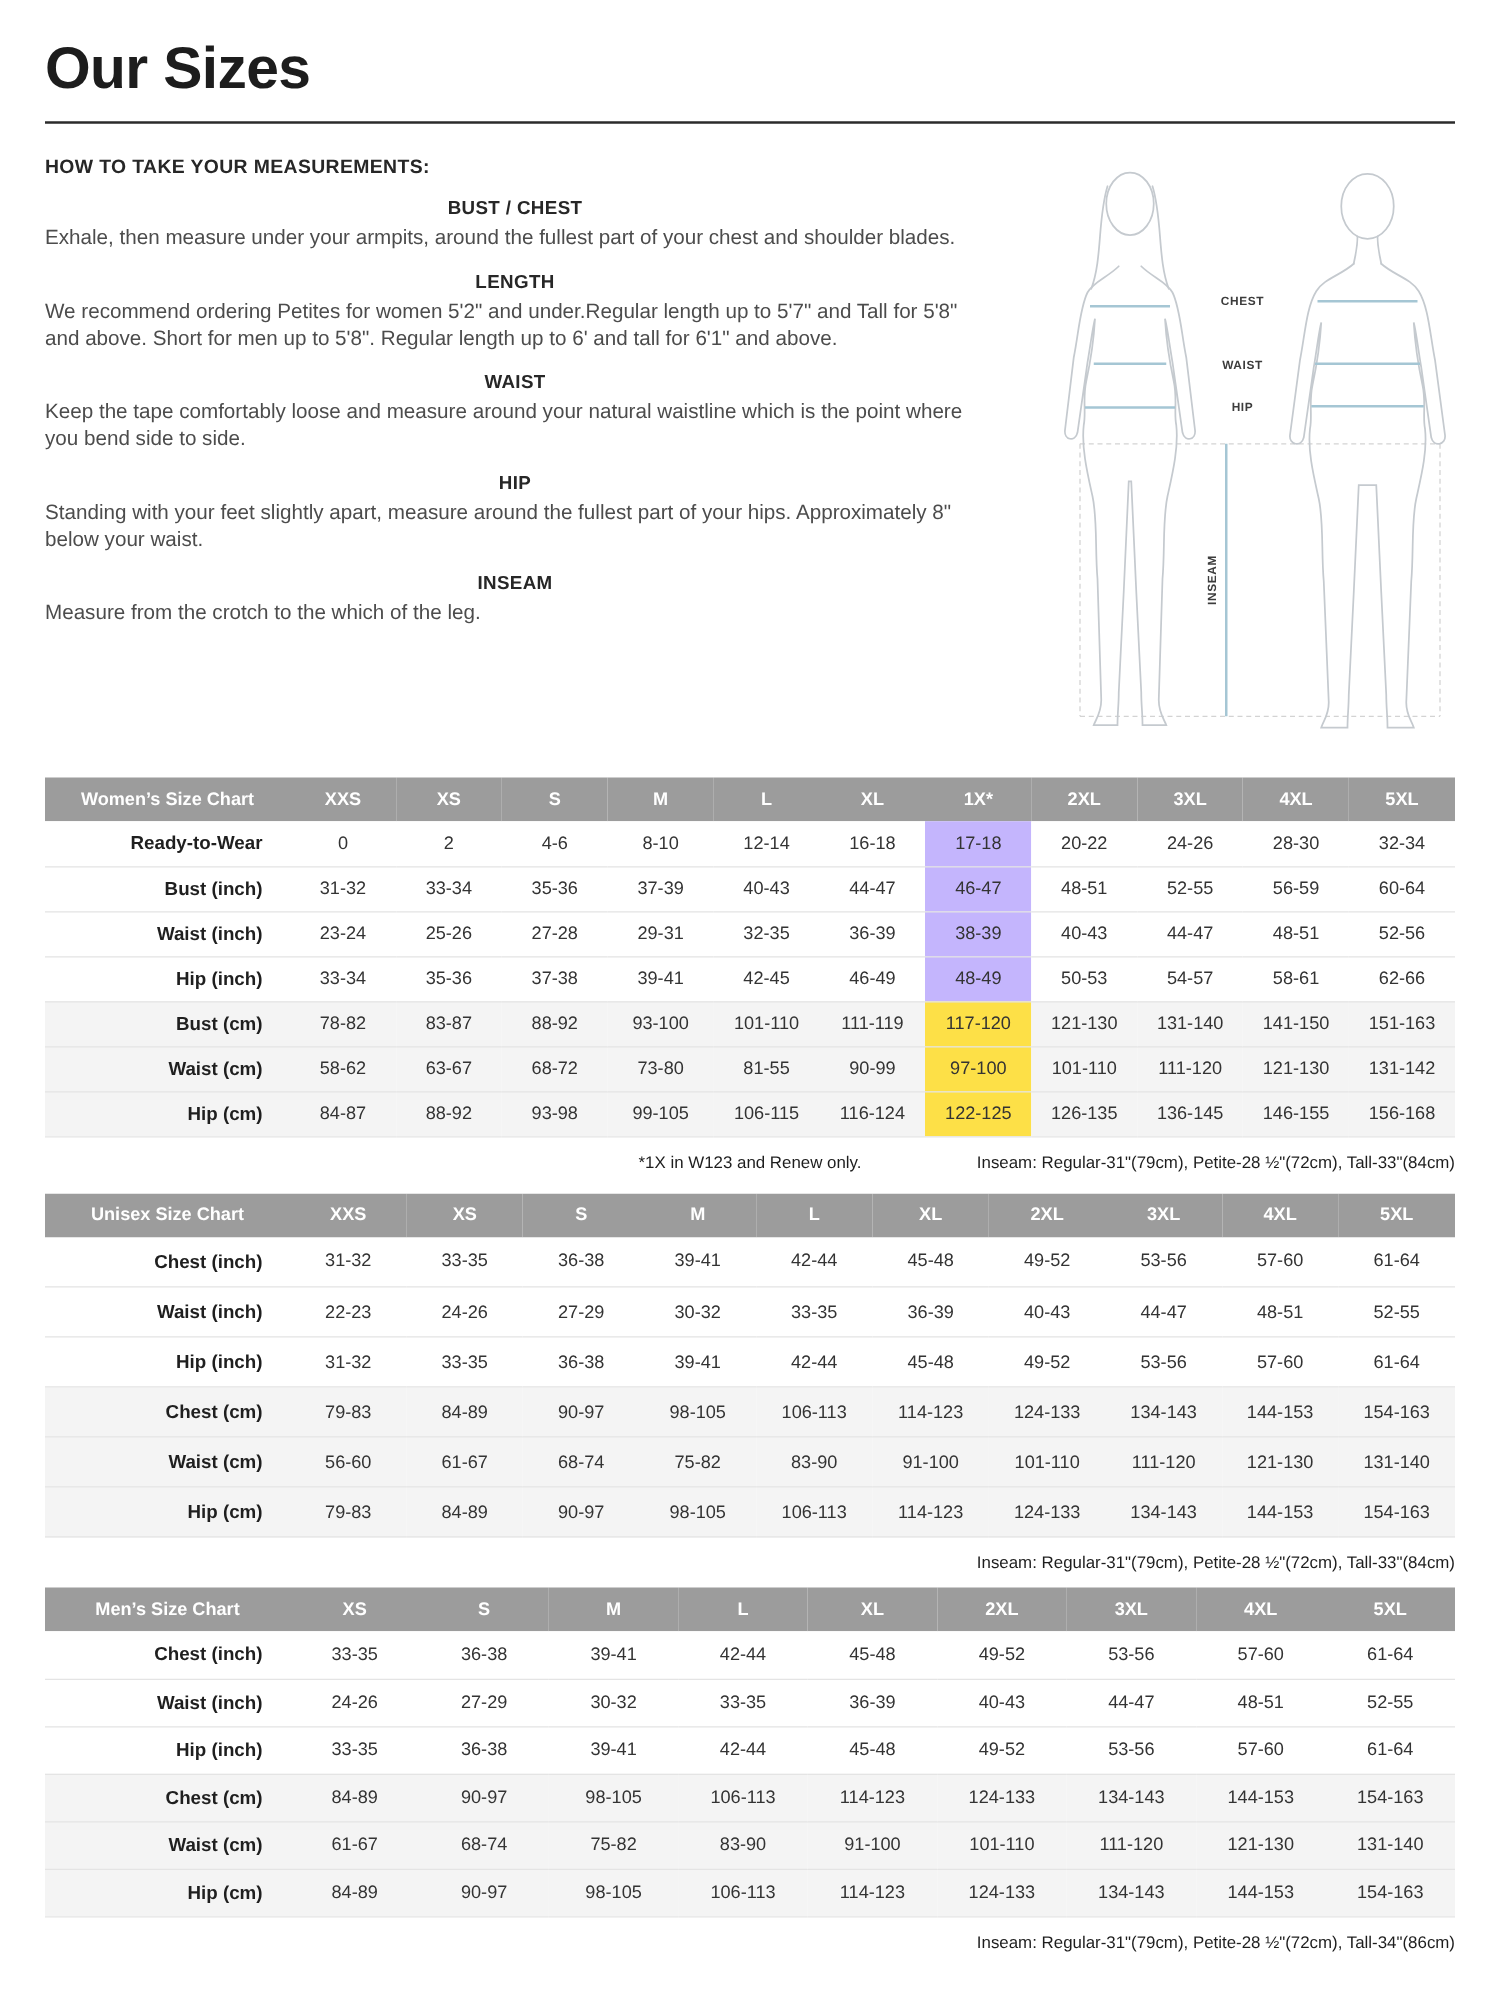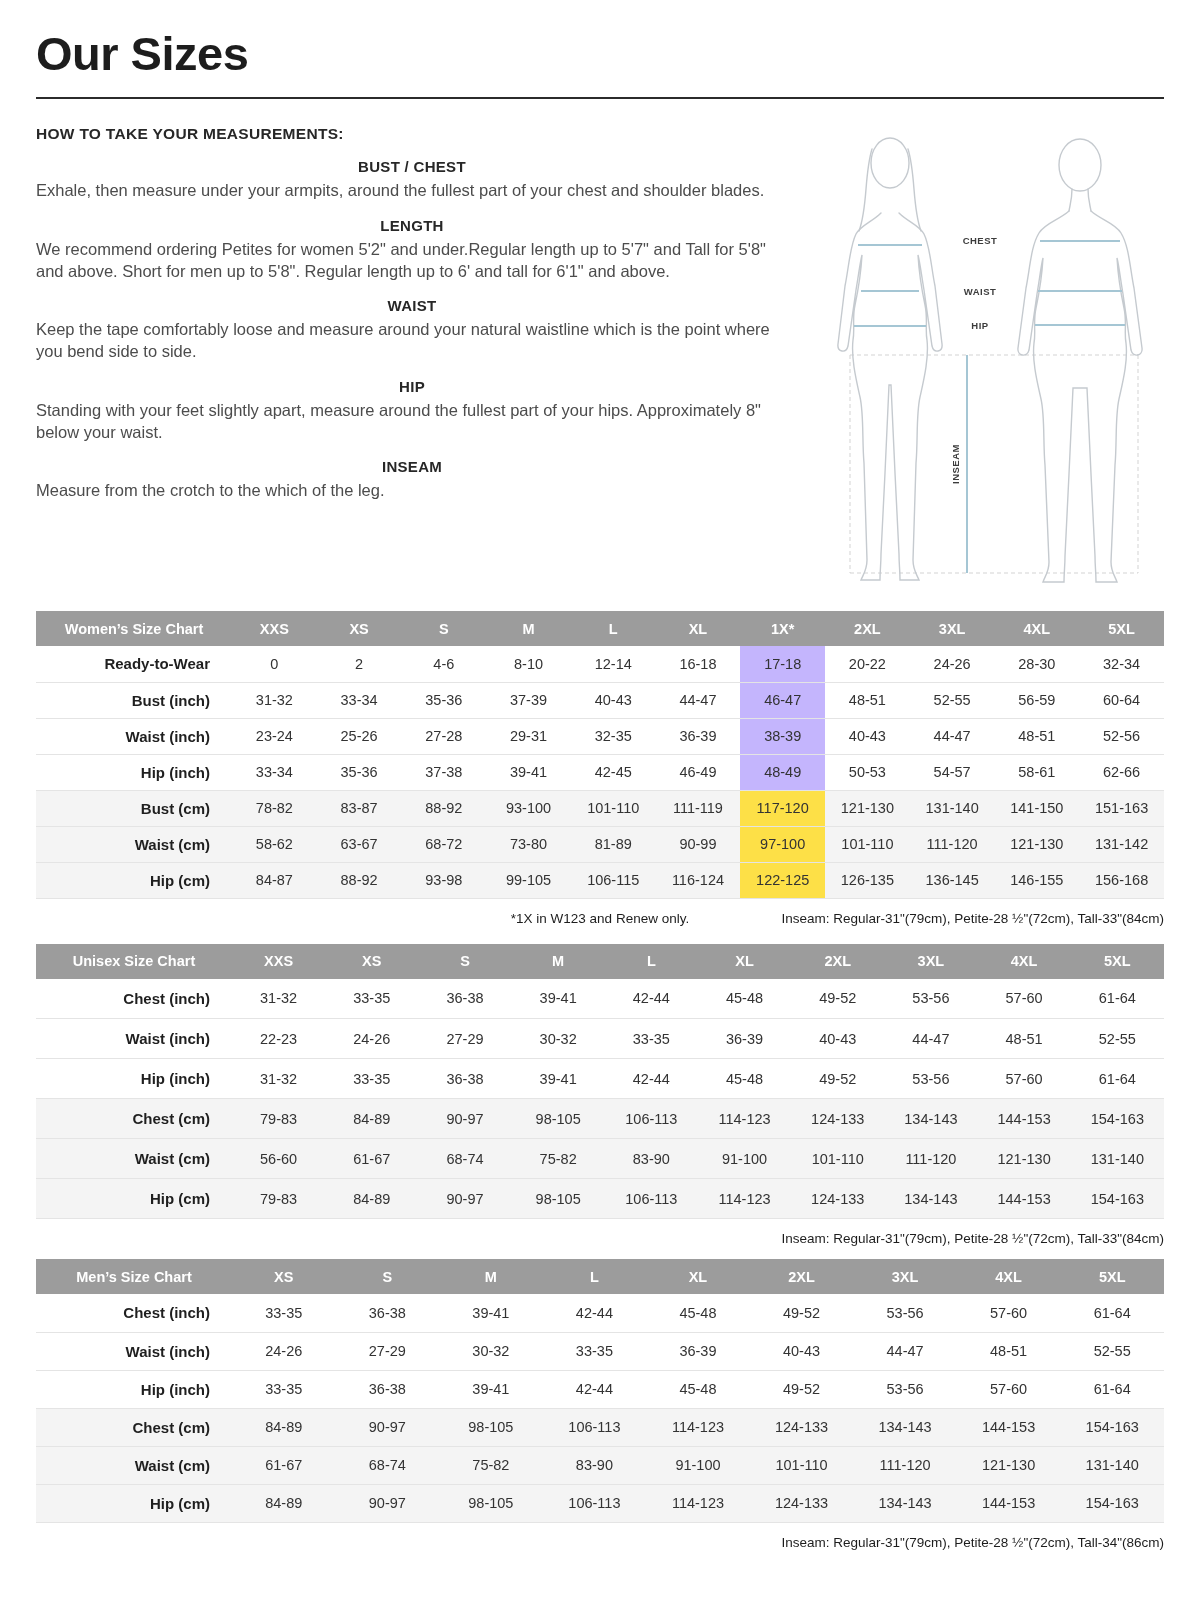--- a/index.html
+++ b/index.html
@@ -10,31 +10,31 @@
     color: #333;
   }
   .page { padding: 26px 36px 20px; }
 
   h1.page-title {
     font-size: 47px; font-weight: 800; color: #1d1d1d;
     letter-spacing: -0.5px; margin-bottom: 16px;
   }
   .title-rule { border: none; border-top: 2px solid #2b2b2b; margin-bottom: 24px; }
 
-  .top-block { display: flex; gap: 14px; }
+  .top-block { display: flex; gap: 28px; }
   .howto { width: 752px; flex: none; padding-top: 2px; }
   .howto h2 { font-size: 15.5px; font-weight: 700; color: #272727; letter-spacing: .3px; margin-bottom: 14px; }
   .howto h3 { font-size: 15px; font-weight: 700; color: #272727; letter-spacing: .3px; margin: 15px 0 5px; text-align: center; }
   .howto p  { font-size: 16.5px; color: #4c4c4c; line-height: 1.32; }
 
   .figure-wrap { flex: 1; display: flex; justify-content: center; align-items: flex-start; }
   .figsvg text { font-family: "Liberation Sans", sans-serif; font-size: 9.5px; font-weight: 700; fill: #3c3c3c; letter-spacing: .5px; }
 
   table.size-table { width: 100%; border-collapse: collapse; table-layout: fixed; }
-  .tbl-womens  { margin-top: 8px; }
+  .tbl-womens  { margin-top: 19px; }
   .tbl-unisex  { margin-top: 18px; }
   .tbl-mens    { margin-top: 13px; }
   .size-table thead th {
     background: #9c9c9c; color: #fff; font-size: 14.5px; font-weight: 700;
     height: 35px; text-align: center;
   }
   .size-table th.label-col { width: 196px; }
   .size-table tbody td {
     text-align: center; font-size: 14.5px; color: #333;
     height: 36px; border-bottom: 1px solid #e4e4e4; background: #fff;
@@ -213,21 +213,21 @@
           <td>131-140</td>
           <td>141-150</td>
           <td>151-163</td>
         </tr>
         <tr class="shaded">
           <td class="row-label">Waist (cm)</td>
           <td>58-62</td>
           <td>63-67</td>
           <td>68-72</td>
           <td>73-80</td>
-          <td>81-89</td>
+          <td>81-55</td>
           <td>90-99</td>
           <td class="hl">97-100</td>
           <td>101-110</td>
           <td>111-120</td>
           <td>121-130</td>
           <td>131-142</td>
         </tr>
         <tr class="shaded">
           <td class="row-label">Hip (cm)</td>
           <td>84-87</td>

